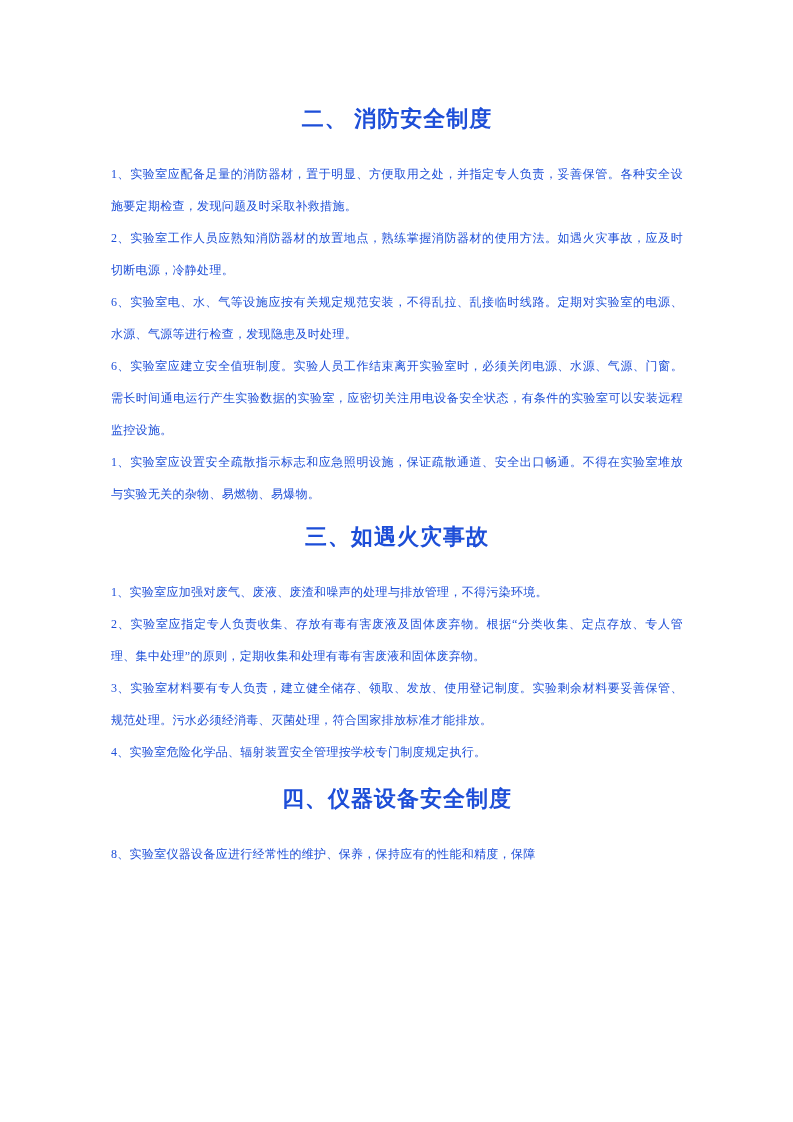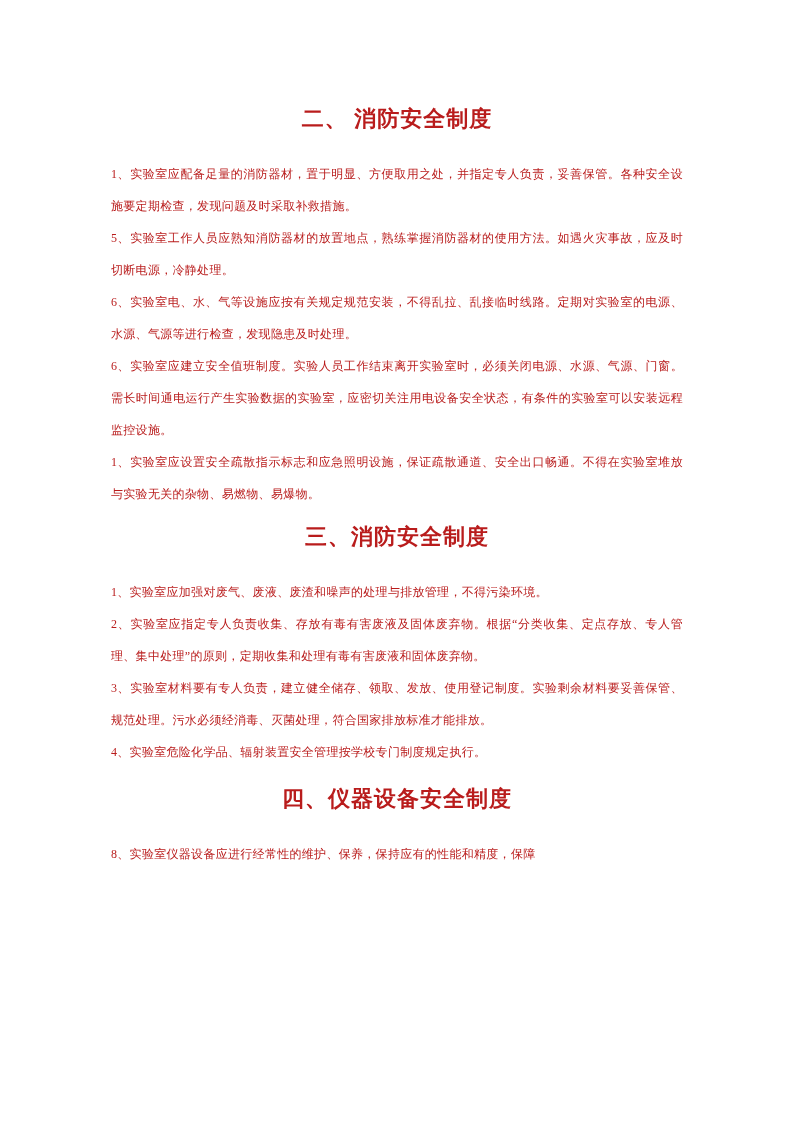--- a/index.html
+++ b/index.html
@@ -11,21 +11,21 @@
     width: 793px;
     height: 1122px;
     overflow: hidden;
   }
   .page {
     box-sizing: border-box;
     width: 793px;
     height: 1122px;
     padding: 104px 110px 40px 111px;
     background: #ffffff;
-    color: #b91c1c;
+    color: #1d4ed8;
     font-family: "Liberation Serif", "DejaVu Serif", serif;
   }
   .sec-title {
     font-size: 22px;
     font-weight: bold;
     text-align: center;
     line-height: 30px;
     margin: 0 0 24px 0;
     letter-spacing: 1px;
   }
@@ -46,26 +46,26 @@
   }
 </style>
 </head>
 <body>
 
 <div class="page">
 
   <h1 class="sec-title">二、 消防安全制度</h1>
 
   <p class="para">1、实验室应配备足量的消防器材，置于明显、方便取用之处，并指定专人负责，妥善保管。各种安全设施要定期检查，发现问题及时采取补救措施。</p>
-  <p class="para">5、实验室工作人员应熟知消防器材的放置地点，熟练掌握消防器材的使用方法。如遇火灾事故，应及时切断电源，冷静处理。</p>
+  <p class="para">2、实验室工作人员应熟知消防器材的放置地点，熟练掌握消防器材的使用方法。如遇火灾事故，应及时切断电源，冷静处理。</p>
   <p class="para">6、实验室电、水、气等设施应按有关规定规范安装，不得乱拉、乱接临时线路。定期对实验室的电源、水源、气源等进行检查，发现隐患及时处理。</p>
   <p class="para">6、实验室应建立安全值班制度。实验人员工作结束离开实验室时，必须关闭电源、水源、气源、门窗。需长时间通电运行产生实验数据的实验室，应密切关注用电设备安全状态，有条件的实验室可以安装远程监控设施。</p>
   <p class="para">1、实验室应设置安全疏散指示标志和应急照明设施，保证疏散通道、安全出口畅通。不得在实验室堆放与实验无关的杂物、易燃物、易爆物。</p>
 
-  <h1 class="sec-title gap-env">三、消防安全制度</h1>
+  <h1 class="sec-title gap-env">三、如遇火灾事故</h1>
 
   <p class="para">1、实验室应加强对废气、废液、废渣和噪声的处理与排放管理，不得污染环境。</p>
   <p class="para">2、实验室应指定专人负责收集、存放有毒有害废液及固体废弃物。根据“分类收集、定点存放、专人管理、集中处理”的原则，定期收集和处理有毒有害废液和固体废弃物。</p>
   <p class="para">3、实验室材料要有专人负责，建立健全储存、领取、发放、使用登记制度。实验剩余材料要妥善保管、规范处理。污水必须经消毒、灭菌处理，符合国家排放标准才能排放。</p>
   <p class="para">4、实验室危险化学品、辐射装置安全管理按学校专门制度规定执行。</p>
 
   <h1 class="sec-title gap-equip">四、仪器设备安全制度</h1>
 
   <p class="para">8、实验室仪器设备应进行经常性的维护、保养，保持应有的性能和精度，保障</p>
 

